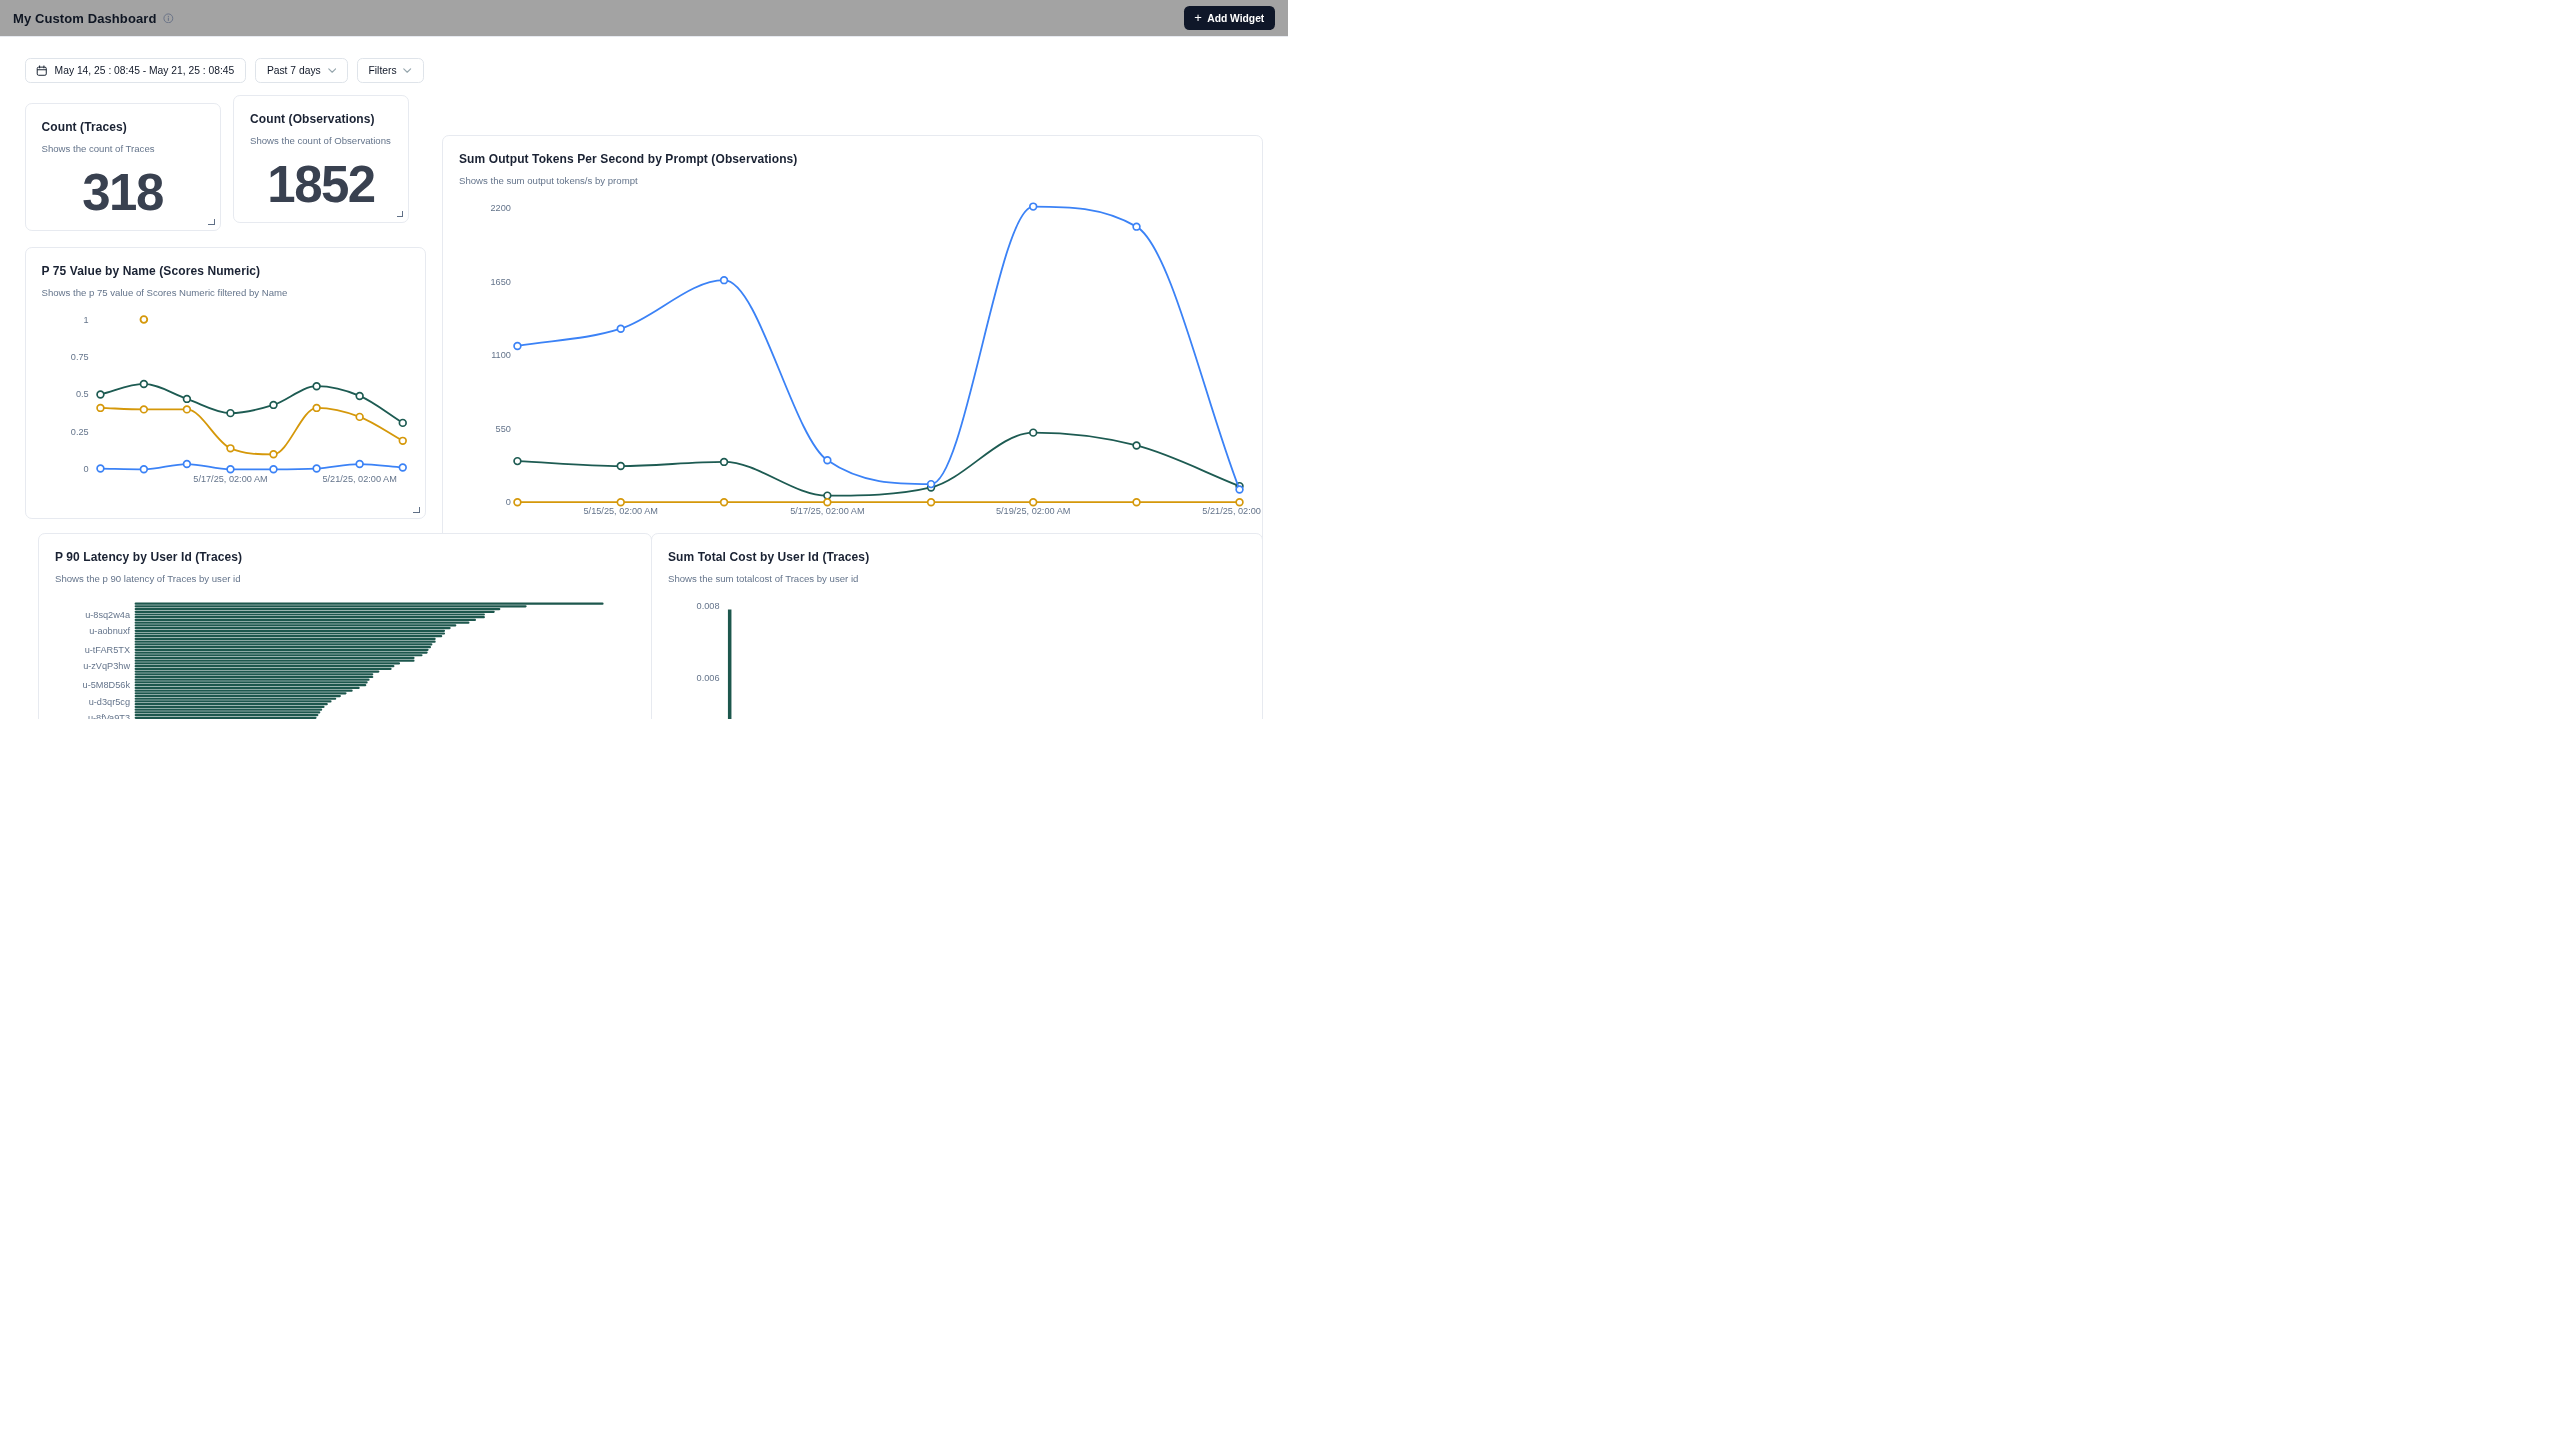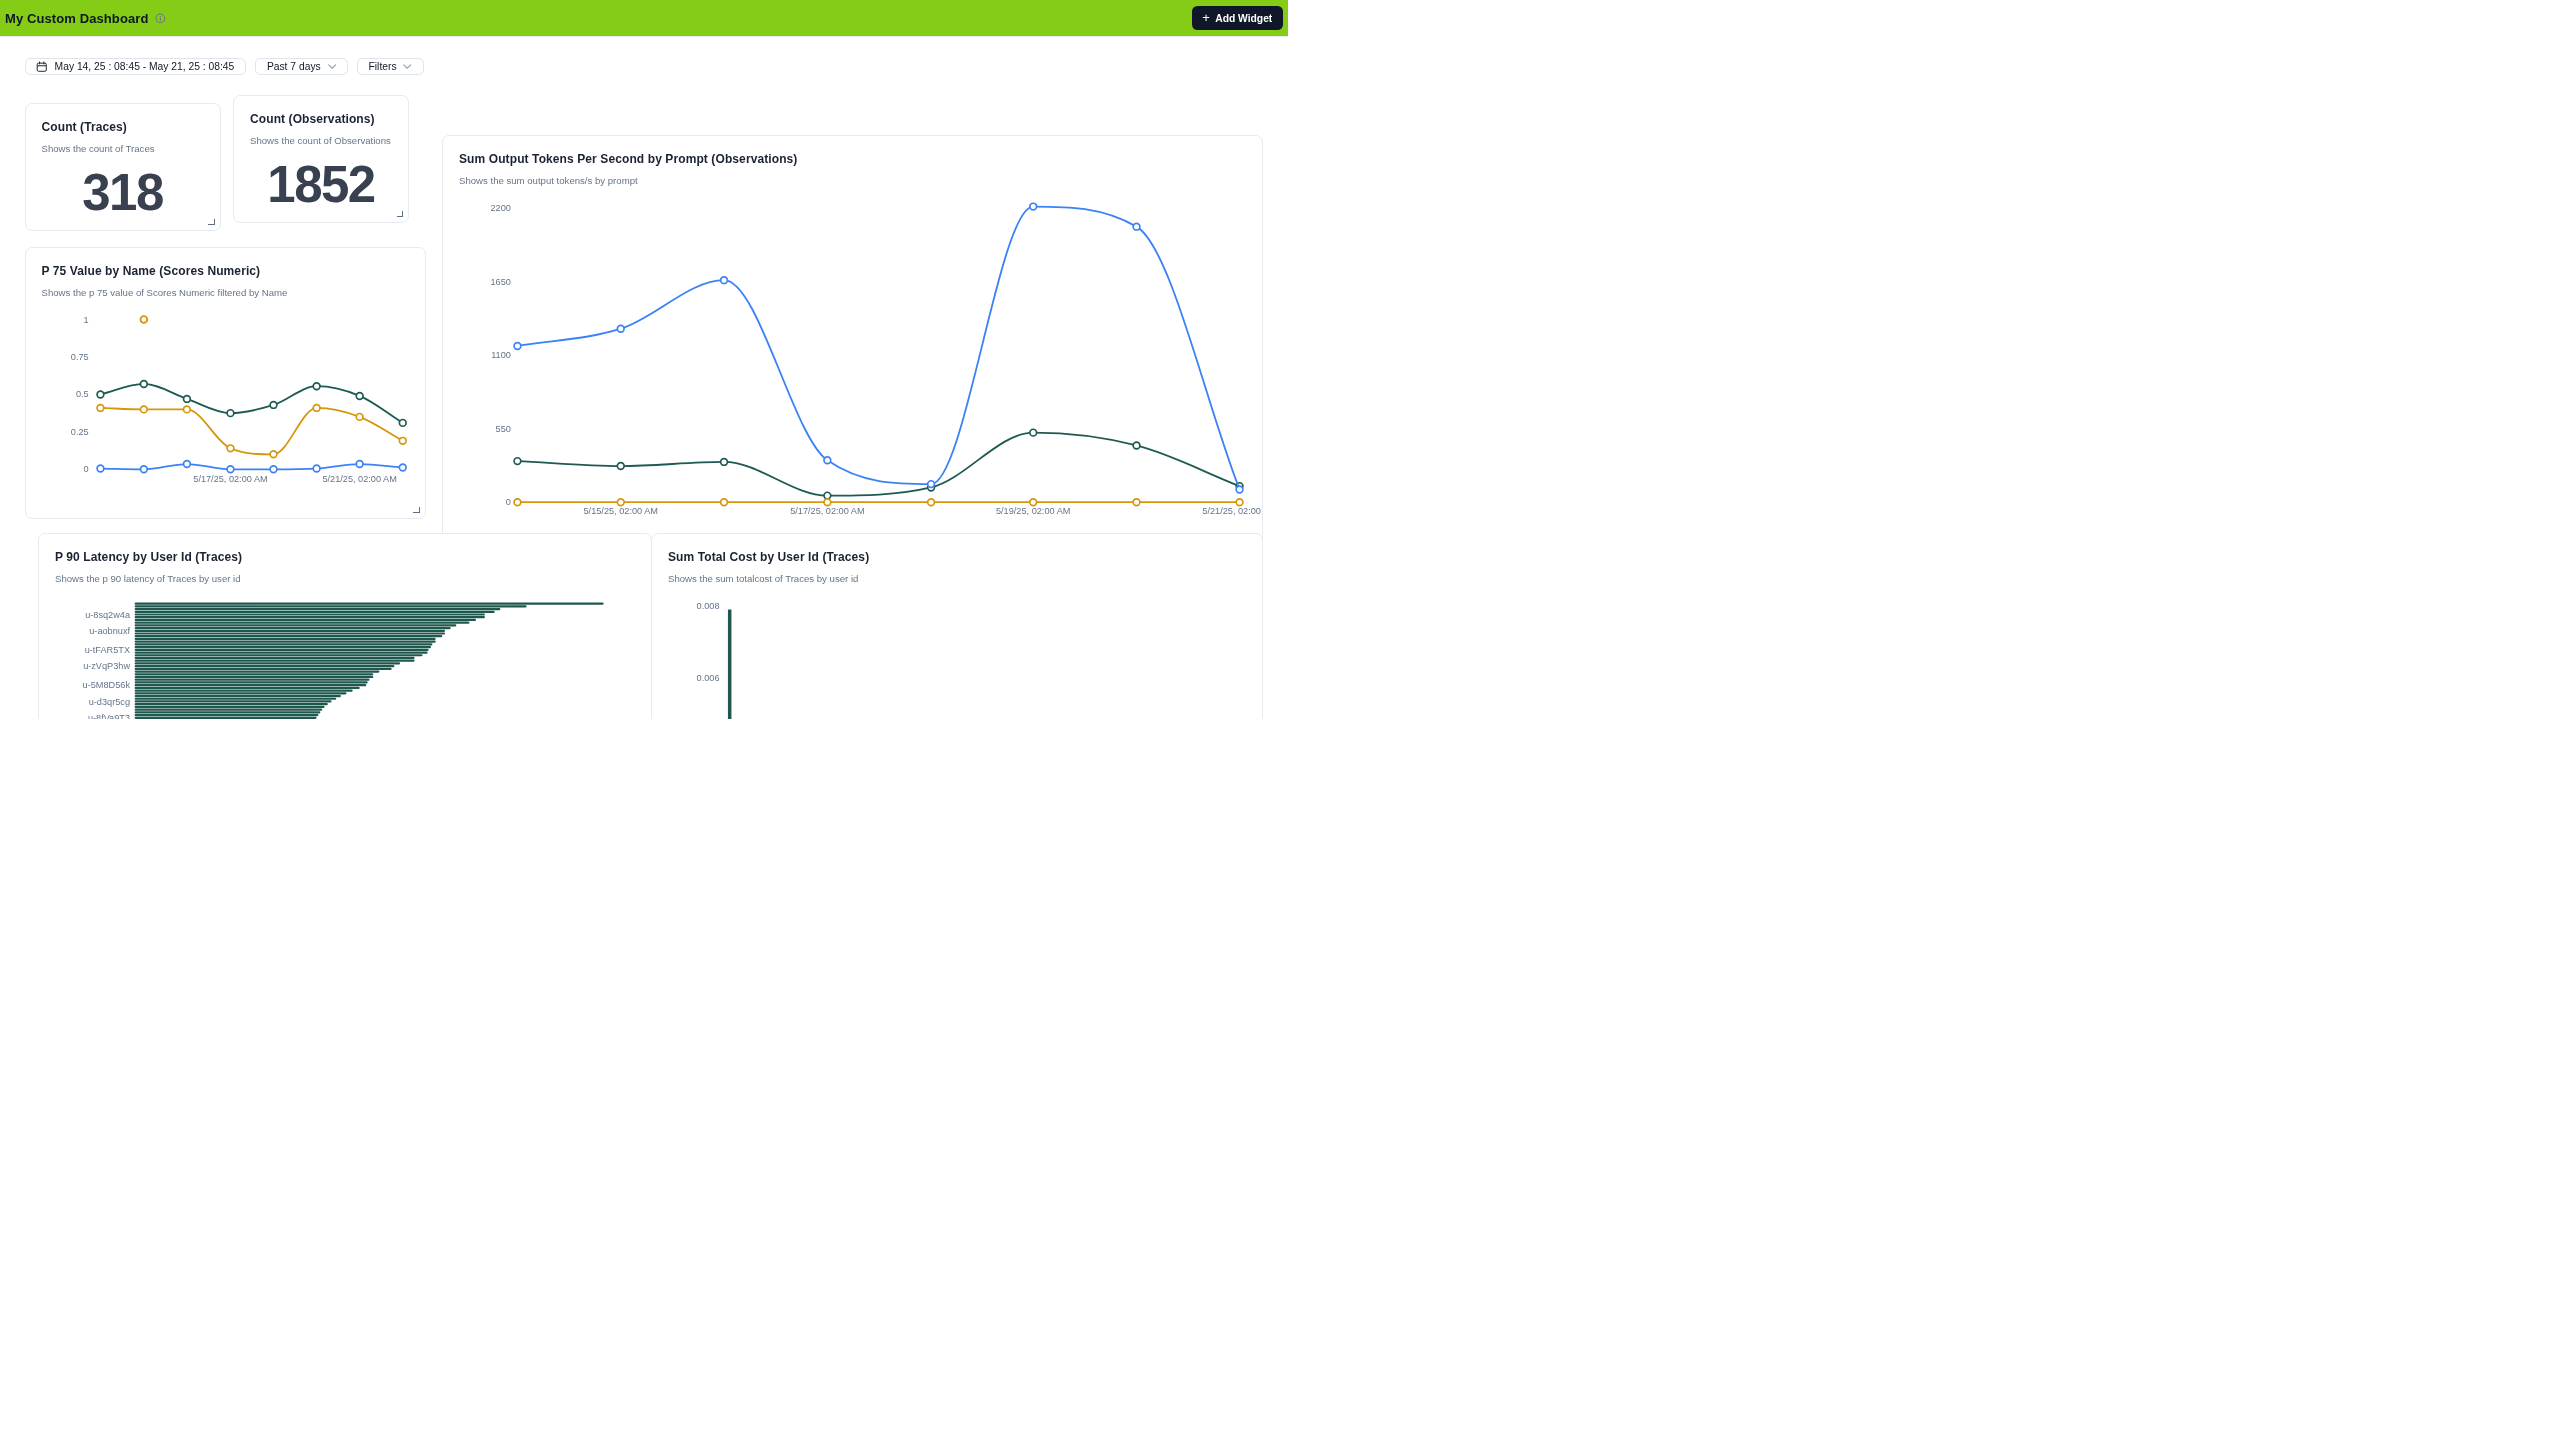--- a/index.html
+++ b/index.html
@@ -2,32 +2,32 @@
 <html style="font-size:12.2px"><head>
 <meta charset="utf-8">
 <title>My Custom Dashboard</title>
 <style>
   * { box-sizing: border-box; }
   html,body { margin:0; padding:0; background:#fff; }
   body { font-family:"Liberation Sans", sans-serif; -webkit-font-smoothing:antialiased; }
   .page { position:relative; width:1288px; height:719px; overflow:hidden; background:#fff; }
 
   
-  .hdr { position:absolute; top:0; left:0; right:0; height:37px; background:#84cc16;
-         border-bottom:0.8px solid #e7eaf0; display:flex; align-items:center; padding:0 5px; }
+  .hdr { position:absolute; top:0; left:0; right:0; height:37px; background:#a3a3a3;
+         border-bottom:0.8px solid #e7eaf0; display:flex; align-items:center; padding:0 13px; }
   .hdr h1 { margin:0; font-size:13px; font-weight:700; color:#0f1623; letter-spacing:0.1px; }
   .info-ic { margin-left:6.9px; display:inline-flex; }
   .btn-add { margin-left:auto; display:inline-flex; align-items:center; gap:5.4px; height:24px;
              padding:0 10.7px; background:#0f1729; color:#fff; border:none; border-radius:5.4px;
              font-size:10.3px; font-weight:600; font-family:inherit; cursor:pointer; }
   .btn-add .plus { font-size:13px; font-weight:400; line-height:1; margin-top:-0.8px; }
 
   
   .toolbar { position:absolute; top:58px; left:24.5px; display:flex; gap:9.2px; }
-  .ctrl { display:inline-flex; align-items:center; gap:6.9px; height:17px; padding:0 10.7px;
+  .ctrl { display:inline-flex; align-items:center; gap:6.9px; height:25px; padding:0 10.7px;
           background:#fff; border:0.8px solid #dfe4ea; border-radius:5.4px; font-family:inherit;
           font-size:10.3px; font-weight:500; color:#101828; cursor:pointer; white-space:nowrap; }
   .ctrl svg { flex:none; }
 
   
   .card { position:absolute; background:#fff; border:0.8px solid #e7eaf0; border-radius:6.9px; }
   .card h2 { position:absolute; left:16px; top:16px; margin:0; font-size:12px; font-weight:700;
              color:#1a2233; letter-spacing:0.1px; white-space:nowrap; }
   .card .sub { position:absolute; left:16px; top:39px; font-size:9.6px; color:#64748b; white-space:nowrap; }
   .big-num { position:absolute; left:0; right:0; top:59px; text-align:center;

